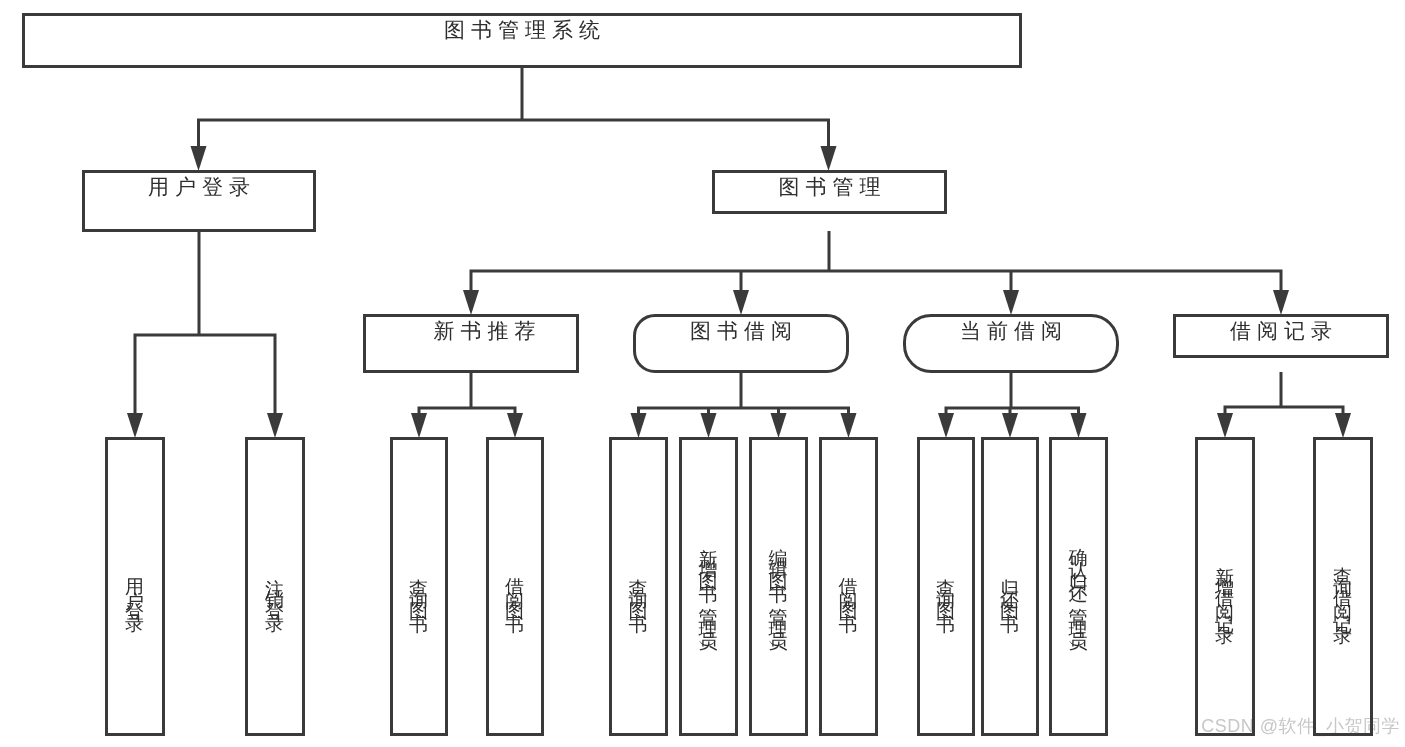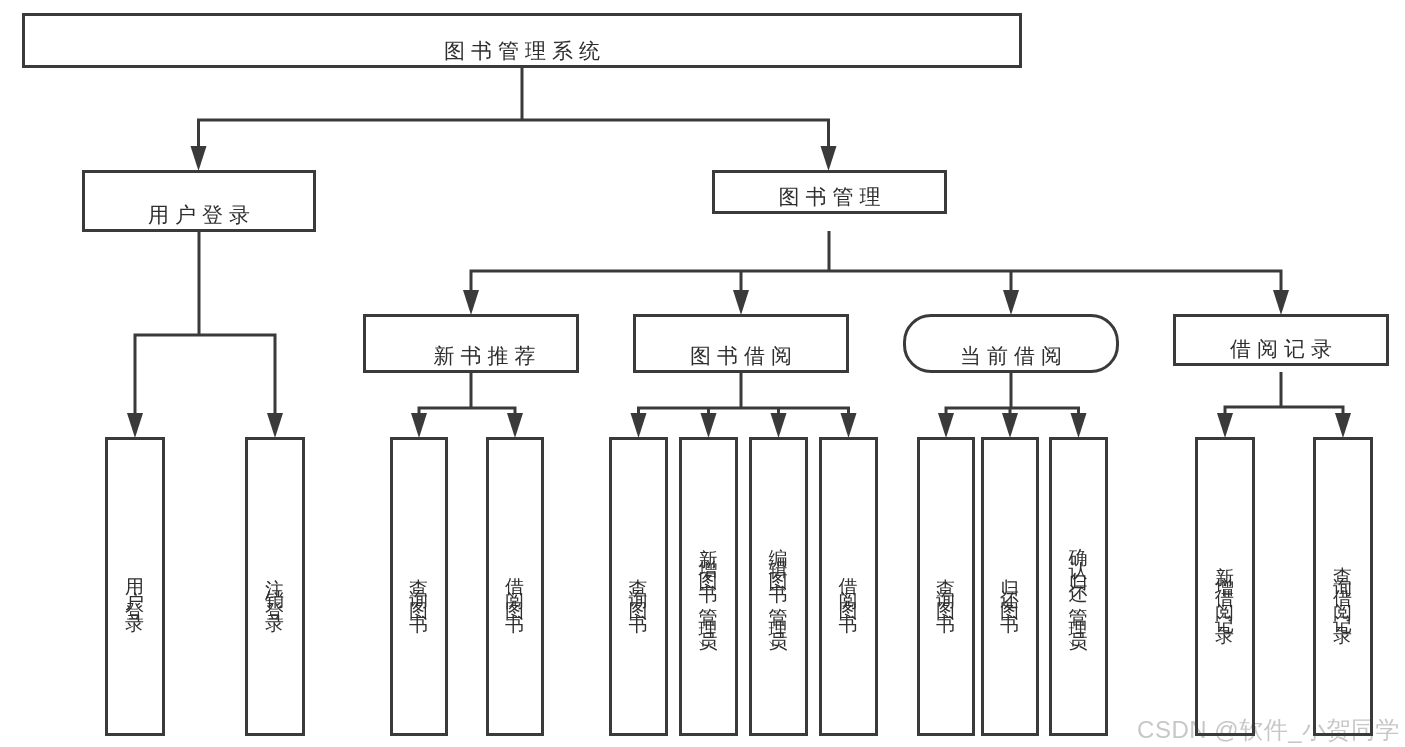--- a/index.html
+++ b/index.html
@@ -16,21 +16,21 @@
     position: absolute;
     left: 0; top: 0;
     width: 1405px; height: 747px;
   }
   .node {
     position: absolute;
     box-sizing: border-box;
     background: #ffffff;
     border: 3px solid #3a3a3a;
     display: flex;
-    align-items: flex-end;
+    align-items: flex-start;
     justify-content: center;
     text-align: center;
   }
   .h-label {
     font-size: 21px;
     letter-spacing: 6px;
     text-indent: 6px; 
     white-space: nowrap;
     color: #2e2e2e;
   }
@@ -48,21 +48,21 @@
     font-size: 19px;
     letter-spacing: 12px;
     line-height: 1;
     color: #2e2e2e;
     white-space: nowrap;
   }
   #watermark {
     position: absolute;
     right: 5px;
     top: 714px;
-    font-size: 24px;
+    font-size: 18px;
     letter-spacing: 0.5px;
     color: #c7c7c7;
     mix-blend-mode: darken;
     z-index: 10;
     white-space: nowrap;
   }
 </style>
 </head>
 <body>
 
@@ -118,27 +118,27 @@
   <div class="node" style="left:82px; top:170px; width:234px; height:62px;">
     <span class="h-label">用户登录</span>
   </div>
   <div class="node" style="left:712px; top:170px; width:235px; height:44px;">
     <span class="h-label">图书管理</span>
   </div>
 
   <div class="node" style="left:363px; top:314px; width:216px; height:59px;padding-left:27px;">
     <span class="h-label">新书推荐</span>
   </div>
-  <div class="node" style="left:633px; top:314px; width:216px; height:59px;">
+  <div class="node" style="left:633px; top:314px; width:216px; height:59px;border-radius:22px;">
     <span class="h-label">图书借阅</span>
   </div>
   <div class="node" style="left:903px; top:314px; width:216px; height:59px;border-radius:28px;">
     <span class="h-label">当前借阅</span>
   </div>
-  <div class="node" style="left:1173px; top:314px; width:216px; height:52px;">
+  <div class="node" style="left:1173px; top:314px; width:216px; height:44px;">
     <span class="h-label">借阅记录</span>
   </div>
 
   <div class="v-node" style="left:105px; top:437px; width:60px; height:299px;">
     <span class="v-label">用户登录</span>
   </div>
   <div class="v-node" style="left:245px; top:437px; width:60px; height:299px;">
     <span class="v-label">注销登录</span>
   </div>
 

